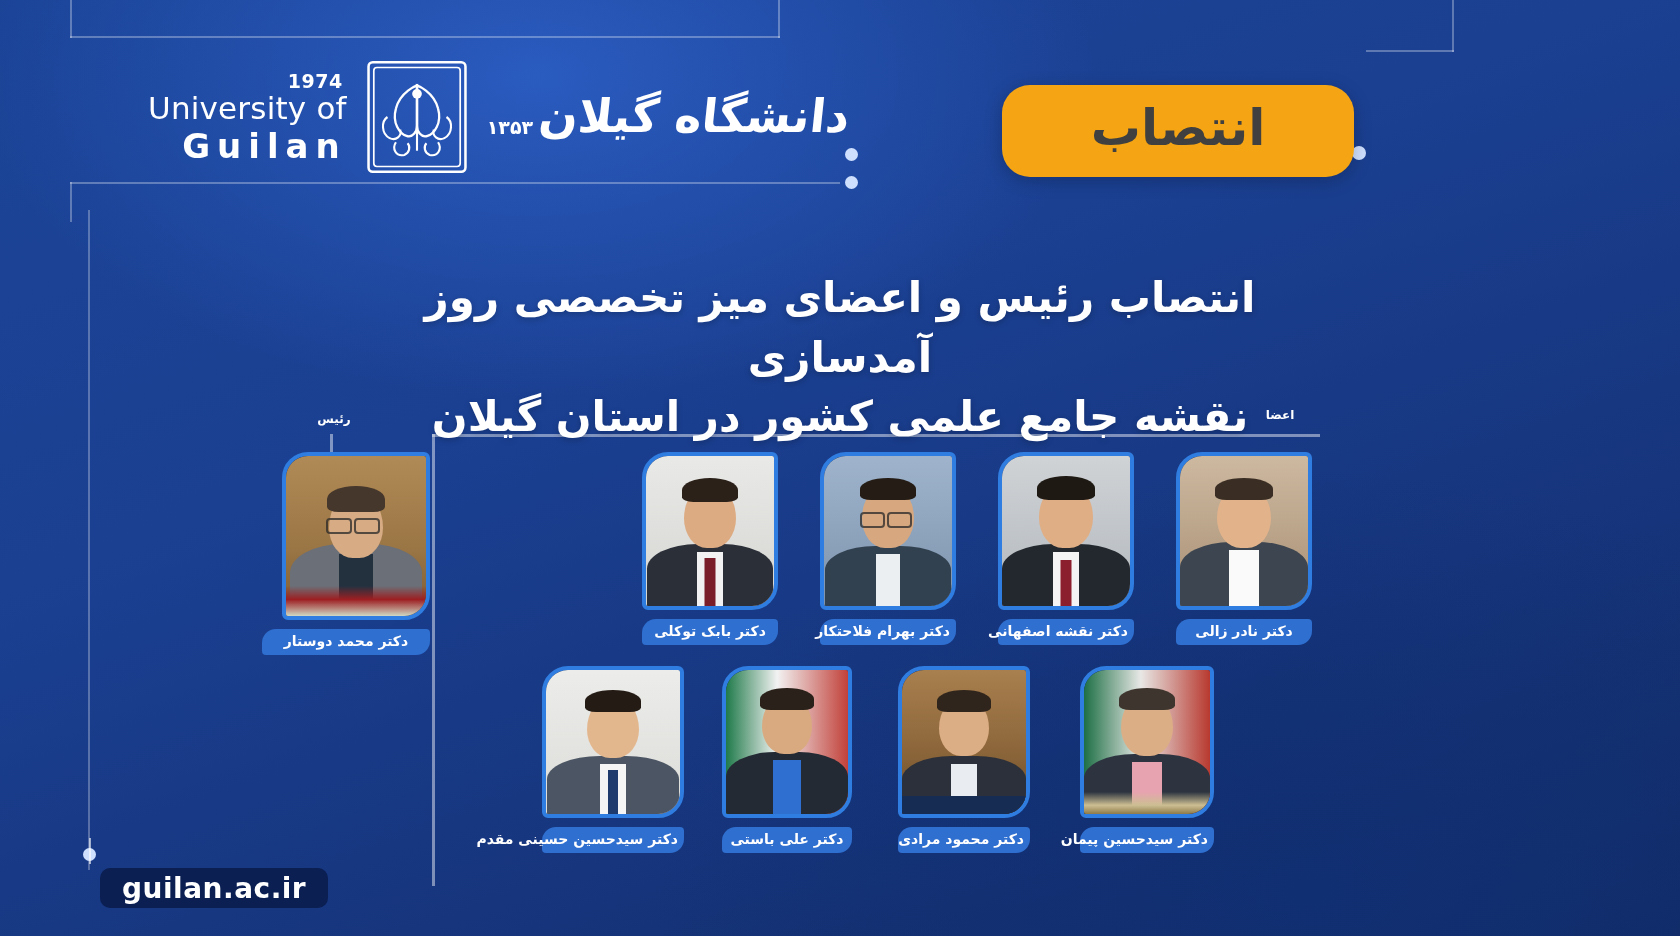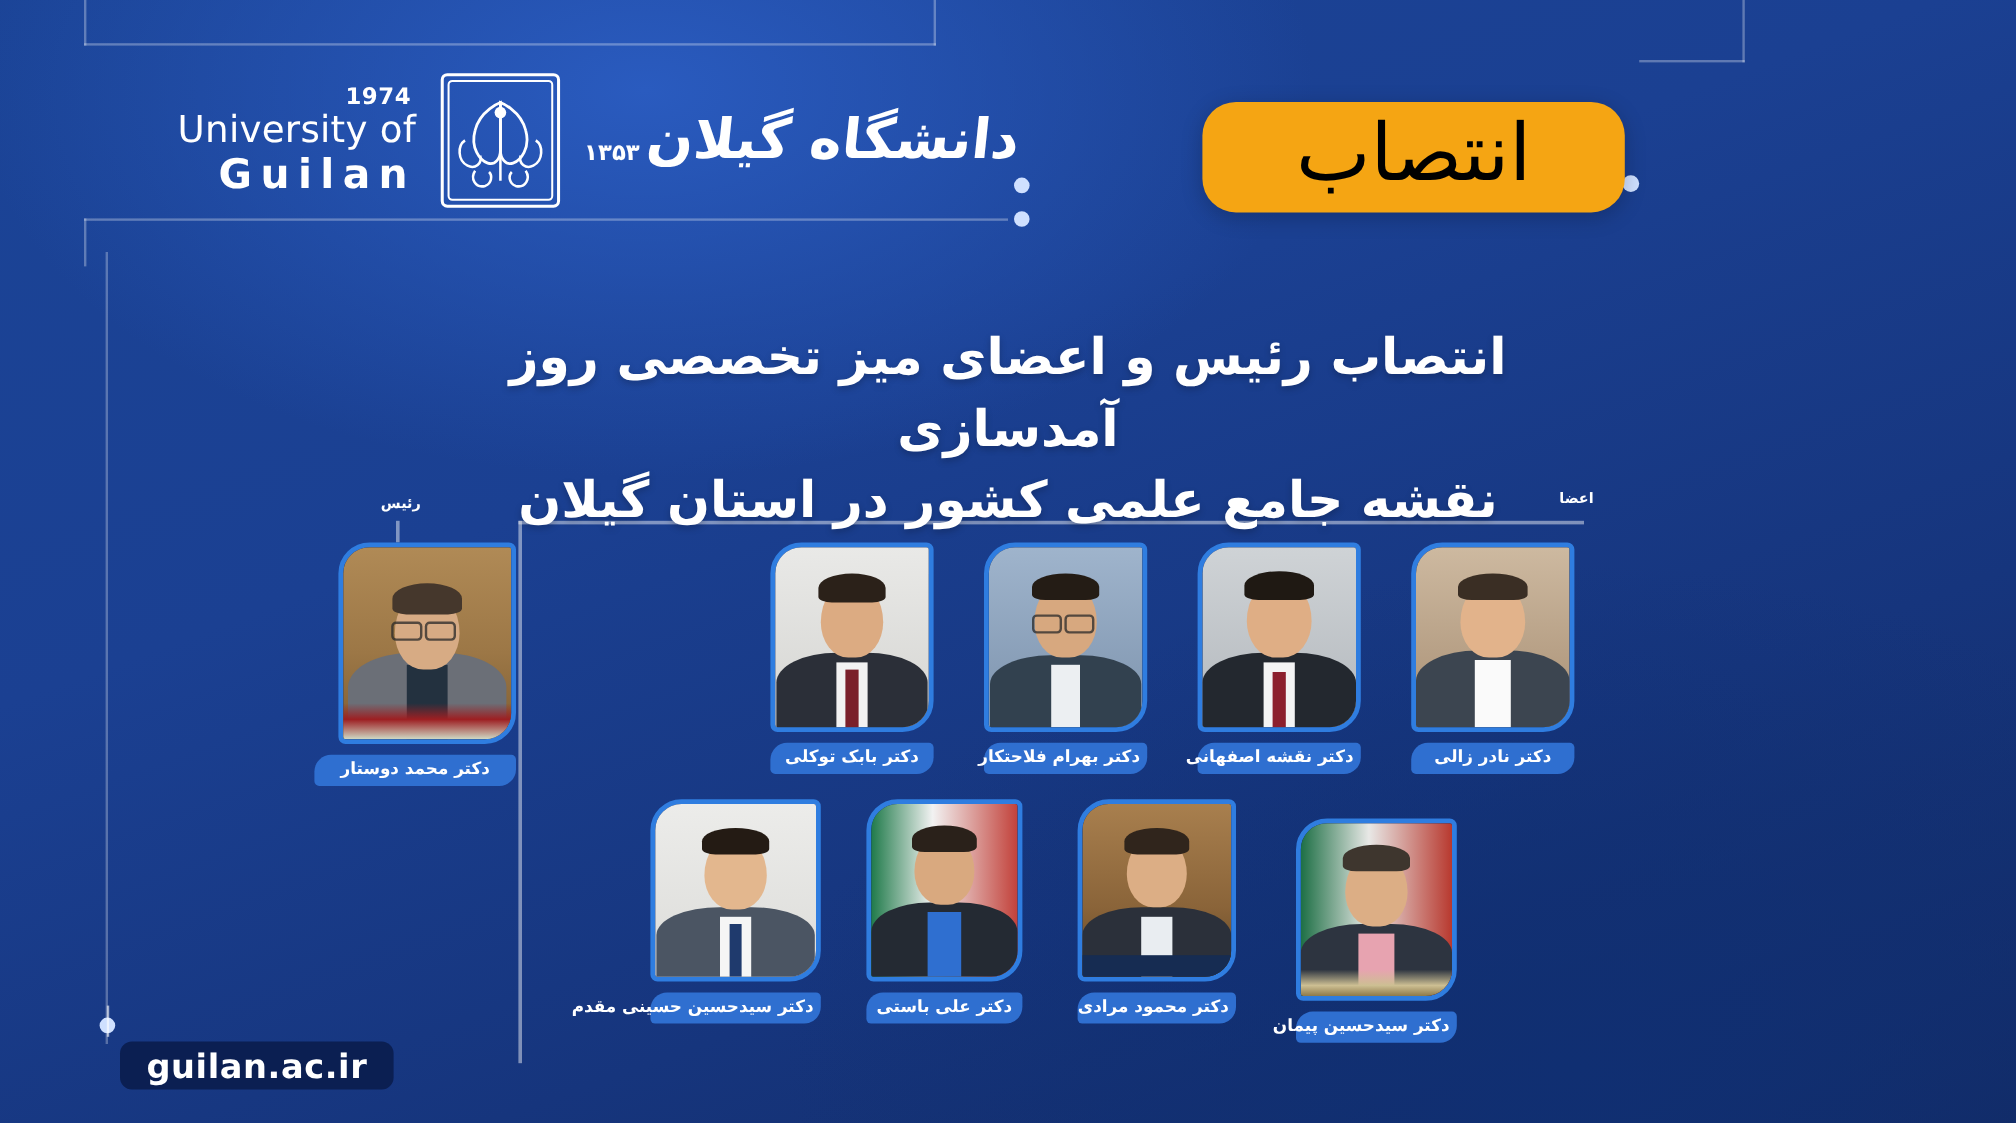--- a/index.html
+++ b/index.html
@@ -50,36 +50,36 @@
     transform:skewX(-6deg);line-height:1.25;}
 
   
   .badge-appoint{
     position:absolute;left:1002px;top:85px;width:352px;height:92px;
     background:#f5a513;border-radius:28px;
     display:flex;align-items:center;justify-content:center;
     box-shadow:0 4px 18px rgba(0,0,0,.22);
   }
   .badge-appoint span{
-    color:#000000;font-size:66px;font-weight:normal;letter-spacing:2px;
+    color:#404040;font-size:50px;font-weight:bold;letter-spacing:2px;
     line-height:1;padding-bottom:6px;
   }
 
   
   .headline{
     position:absolute;left:360px;top:268px;width:960px;text-align:center;
     color:#fff;font-size:42px;font-weight:bold;line-height:1.42;
     text-shadow:0 2px 6px rgba(0,0,0,.22);
   }
   .headline .l2{display:block;}
 
   
   .sec-label{position:absolute;color:#fff;font-size:12px;font-weight:bold;}
   .label-chair{left:246px;top:412px;width:176px;text-align:center;}
-  .label-members{left:1232px;top:408px;width:96px;text-align:right;}
+  .label-members{left:1232px;top:408px;width:96px;text-align:center;}
 
   
   .card{position:absolute;}
   .card .frame{
     border:4px solid #2f7de0;
     border-radius:26px 6px 26px 6px;
     overflow:hidden;background:#0e2a60;
     box-sizing:border-box;
   }
   .card .photo{width:100%;height:100%;display:block;position:relative;overflow:hidden;}
@@ -292,21 +292,21 @@
           <div class="shirt" style="bottom:0;width:26px;height:50px;background:#e9edf1;"></div>
           <div class="head" style="top:26px;width:50px;height:60px;background:#dcae85;"></div>
           <div class="hair" style="top:20px;width:54px;height:22px;background:#30251c;"></div>
           <div style="position:absolute;left:0;bottom:0;width:100%;height:18px;background:#162c52;"></div>
         </div>
       </div>
     </div>
     <div class="caption">دکتر محمود مرادی</div>
   </div>
 
-  <div class="card" style="left:1080px;top:666px;width:134px;margin-top:16px;">
+  <div class="card" style="left:1080px;top:666px;width:134px;">
     <div class="frame" style="width:134px;height:152px;">
       <div class="photo">
         <div class="pp">
           <div class="bg" style="background:linear-gradient(90deg,#1d6f45 0%,#e8e8e6 45%,#b8392f 100%);"></div>
           <div class="body" style="bottom:0;width:126px;height:60px;background:#2d3440;"></div>
           <div class="shirt" style="bottom:0;width:30px;height:52px;background:#e7a3b0;"></div>
           <div class="head" style="top:24px;width:52px;height:62px;background:#dcae85;"></div>
           <div class="hair" style="top:18px;width:56px;height:22px;background:#3e362e;"></div>
           <div style="position:absolute;left:0;bottom:0;width:100%;height:22px;background:linear-gradient(180deg,rgba(200,190,150,0) 0%,#cdbf93 60%,#8e7a4a 100%);"></div>
         </div>

